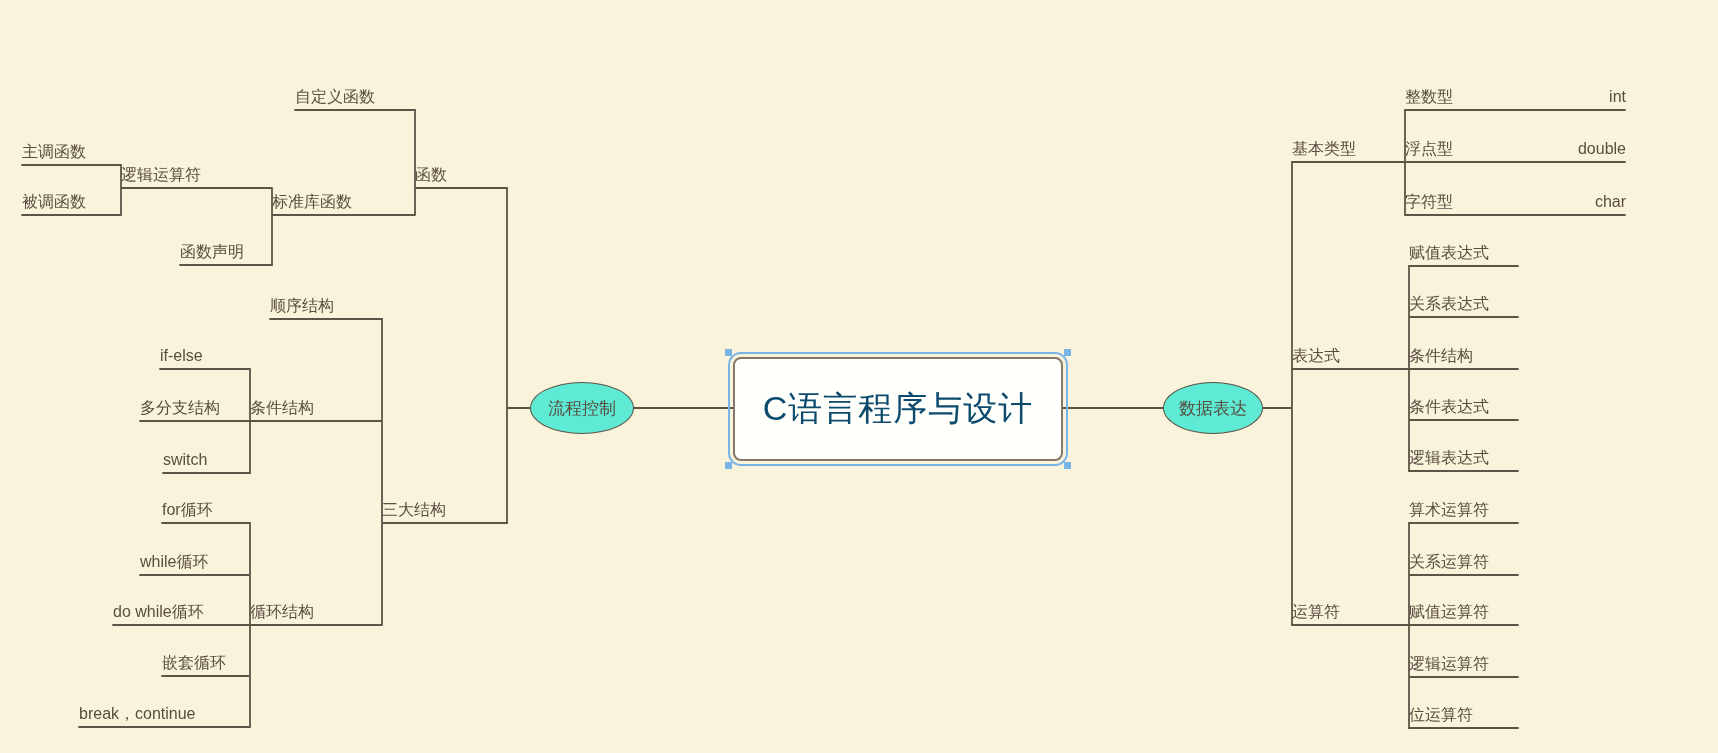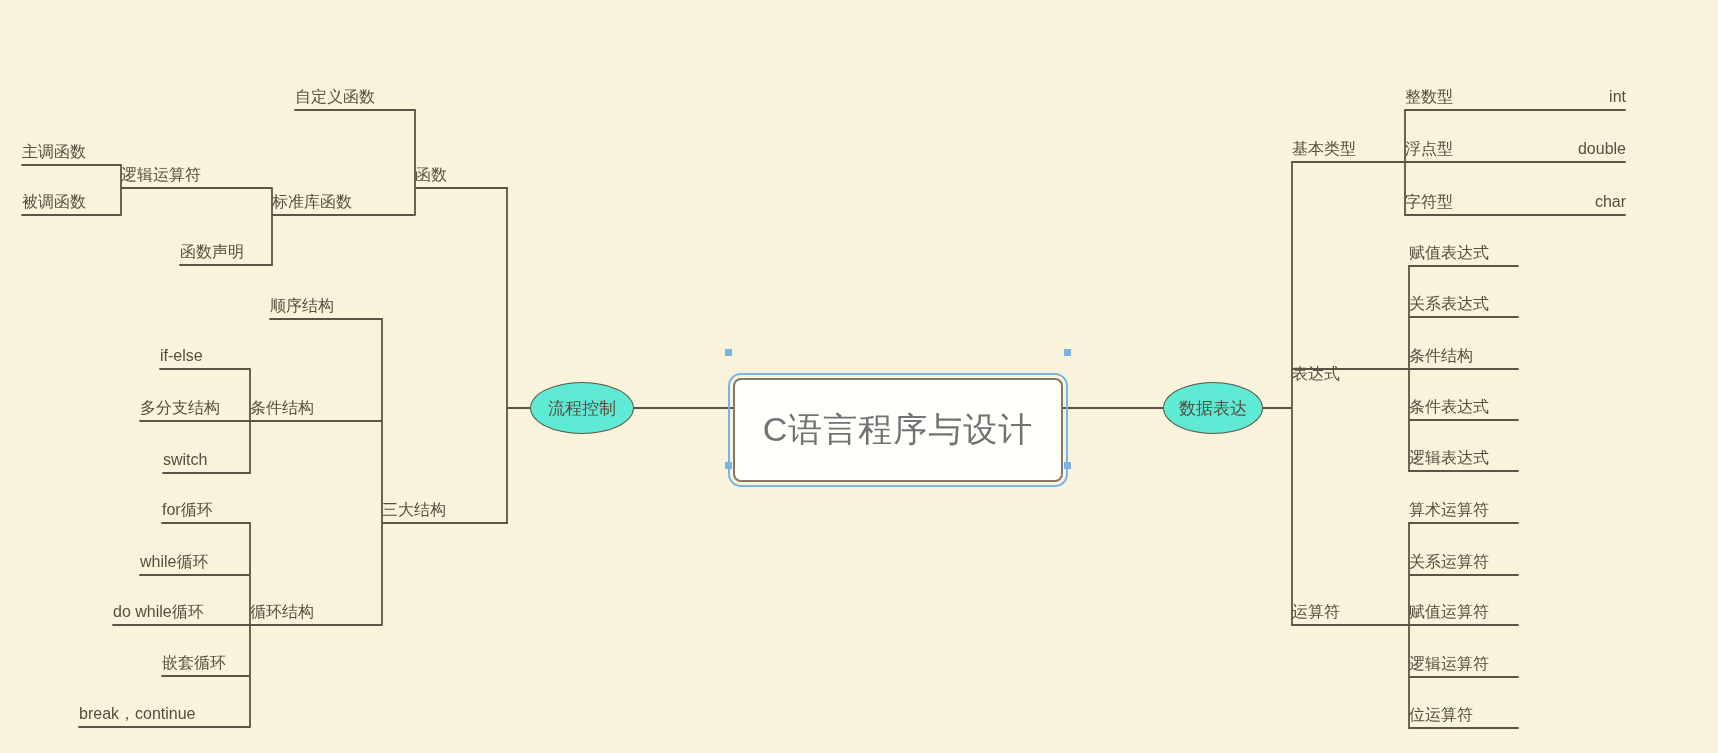--- a/index.html
+++ b/index.html
@@ -20,22 +20,22 @@
     border:1.6px solid #5E5347; border-radius:50%;
     background:#5eead4;
     display:flex; align-items:center; justify-content:center;
     font-size:17px; color:#584D40;
   }
   .center-node {
     position:absolute; left:733px; top:357px; width:330px; height:104px;
     box-sizing:border-box;
     background:#FFFFFC; border:2px solid #857867; border-radius:8px;
     display:flex; align-items:center; justify-content:center;
-    font-size:34px; color:#737373; letter-spacing:1px;
-    outline:2px solid #79B4E8; outline-offset:3px;margin-top:21px;
+    font-size:34px; color:#0c4a6e; letter-spacing:1px;
+    outline:2px solid #79B4E8; outline-offset:3px;
   }
   .handle { position:absolute; width:7px; height:7px; background:#79B4E8; }
 </style>
 </head>
 <body>
 
 <div class="canvas">
 
   <svg class="wires" viewBox="0 0 1718 753" xmlns="http://www.w3.org/2000/svg">
 
@@ -77,21 +77,21 @@
   <div class="label" style="left:382px;top:496px;width:125px">三大结构</div>
 
   <div class="label" style="left:1292px;top:135px;width:113px">基本类型</div>
   <div class="label" style="left:1405px;top:83px;width:135px">整数型</div>
   <div class="label align-left" style="left:1546px;top:83px;width:80px">int</div>
   <div class="label" style="left:1405px;top:135px;width:135px">浮点型</div>
   <div class="label align-left" style="left:1546px;top:135px;width:80px">double</div>
   <div class="label" style="left:1405px;top:188px;width:135px">字符型</div>
   <div class="label align-left" style="left:1546px;top:188px;width:80px">char</div>
 
-  <div class="label" style="left:1292px;top:360px;width:118px">表达式</div>
+  <div class="label" style="left:1292px;top:342px;width:118px">表达式</div>
   <div class="label" style="left:1409px;top:239px;width:109px">赋值表达式</div>
   <div class="label" style="left:1409px;top:290px;width:109px">关系表达式</div>
   <div class="label" style="left:1409px;top:342px;width:109px">条件结构</div>
   <div class="label" style="left:1409px;top:393px;width:109px">条件表达式</div>
   <div class="label" style="left:1409px;top:444px;width:109px">逻辑表达式</div>
 
   <div class="label" style="left:1292px;top:598px;width:117px">运算符</div>
   <div class="label" style="left:1409px;top:496px;width:109px">算术运算符</div>
   <div class="label" style="left:1409px;top:548px;width:109px">关系运算符</div>
   <div class="label" style="left:1409px;top:598px;width:109px">赋值运算符</div>

